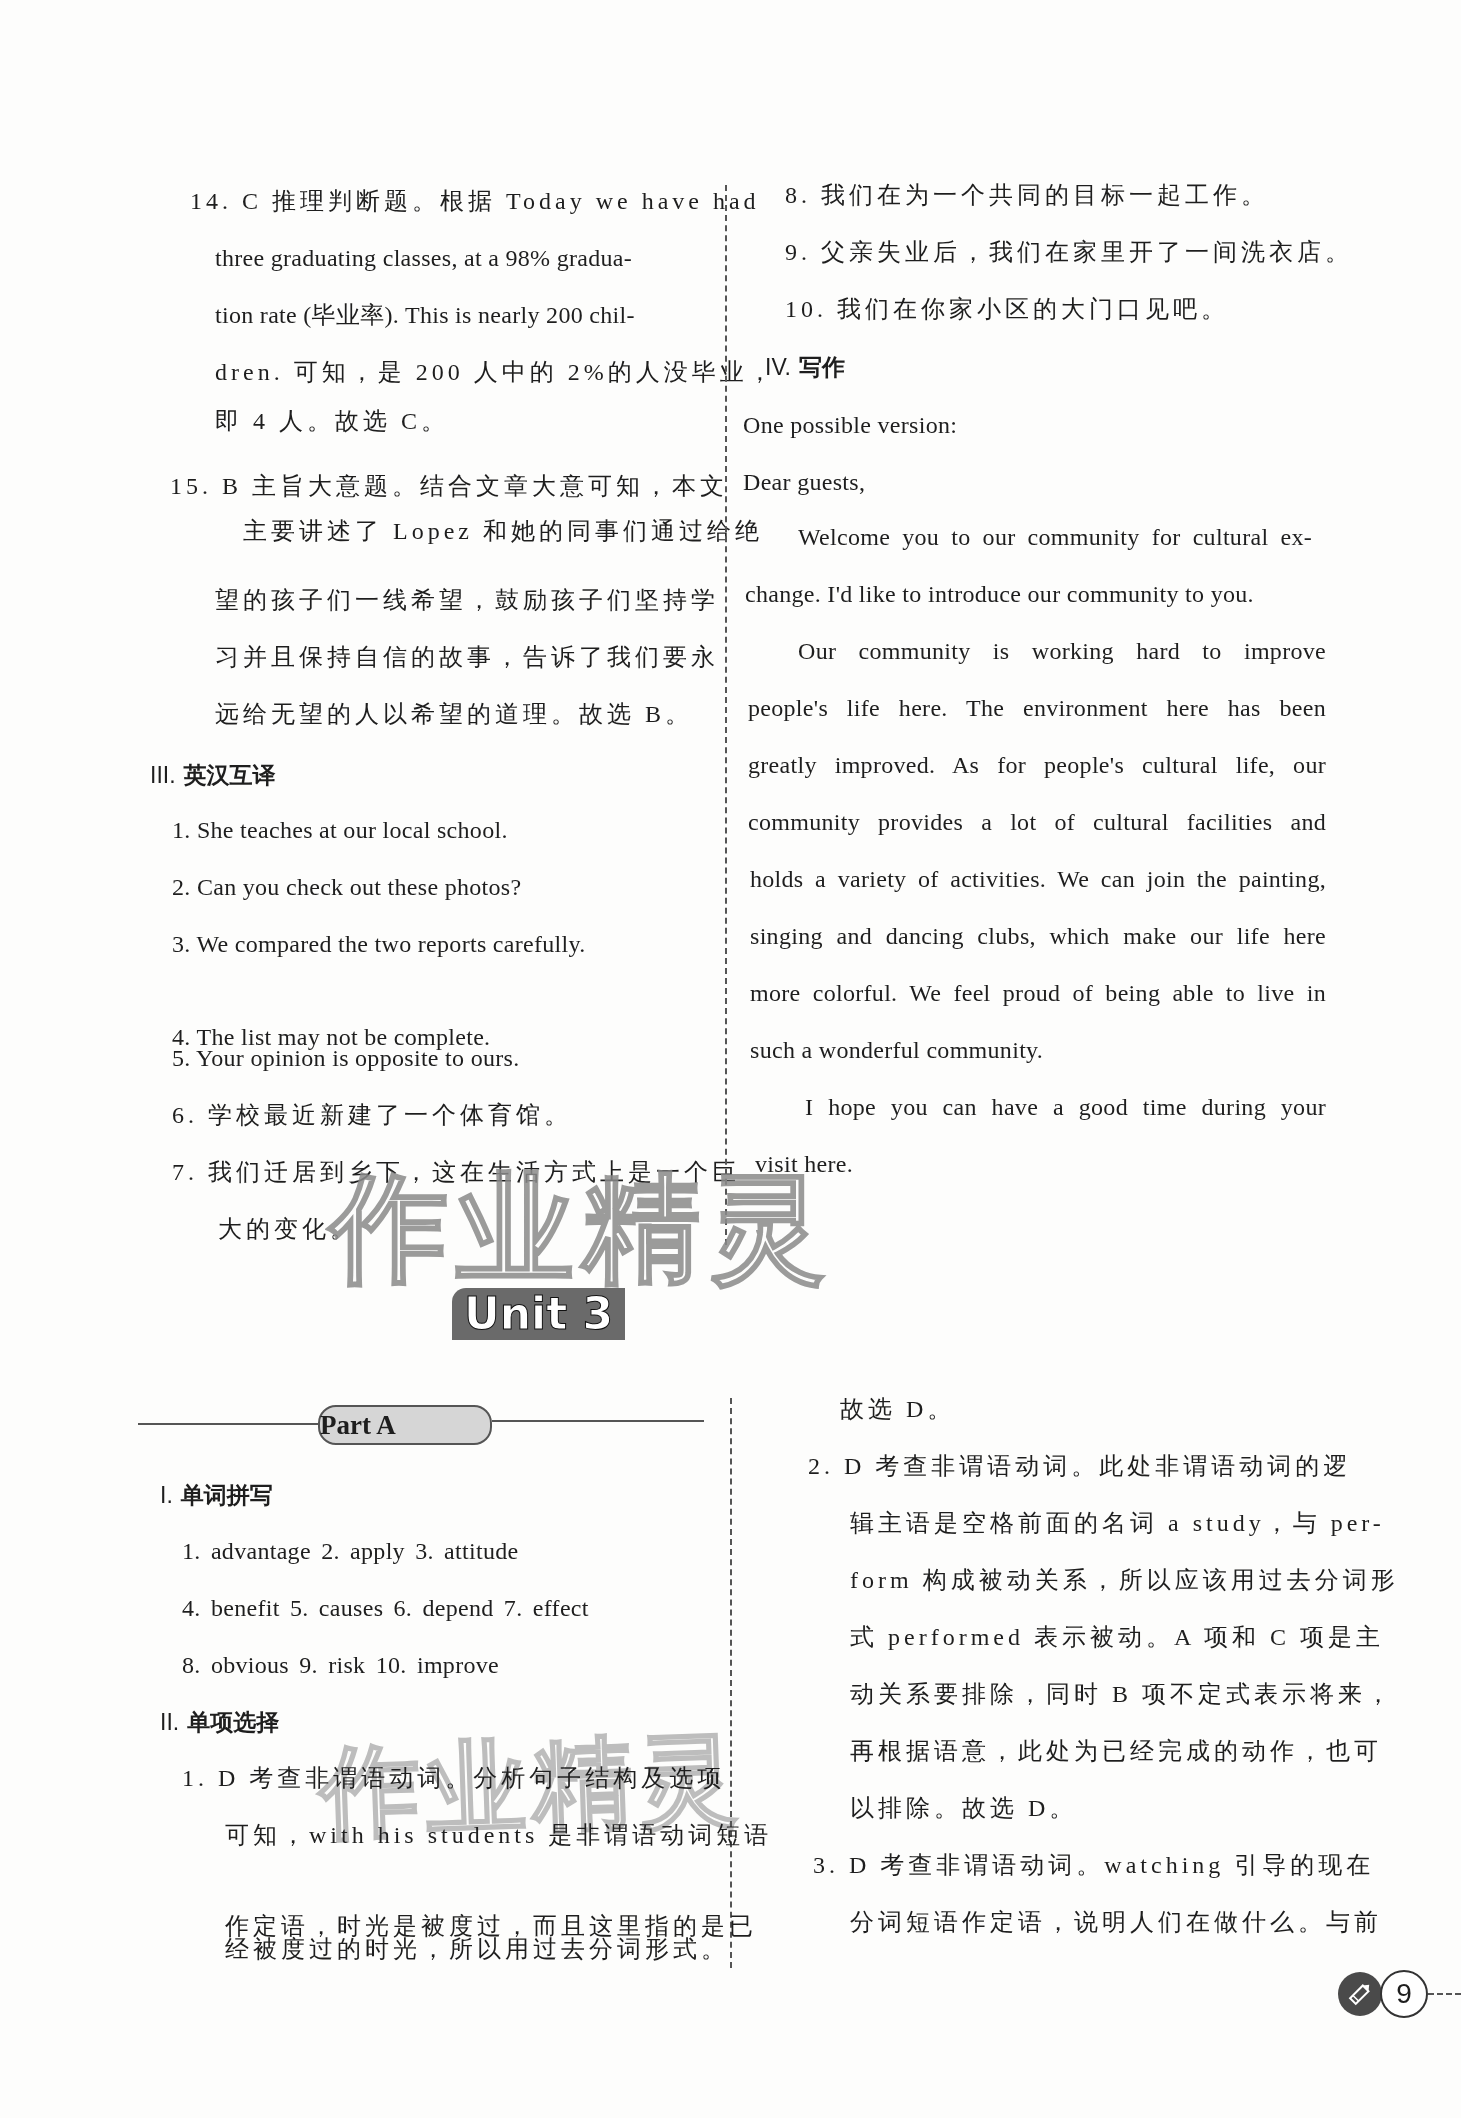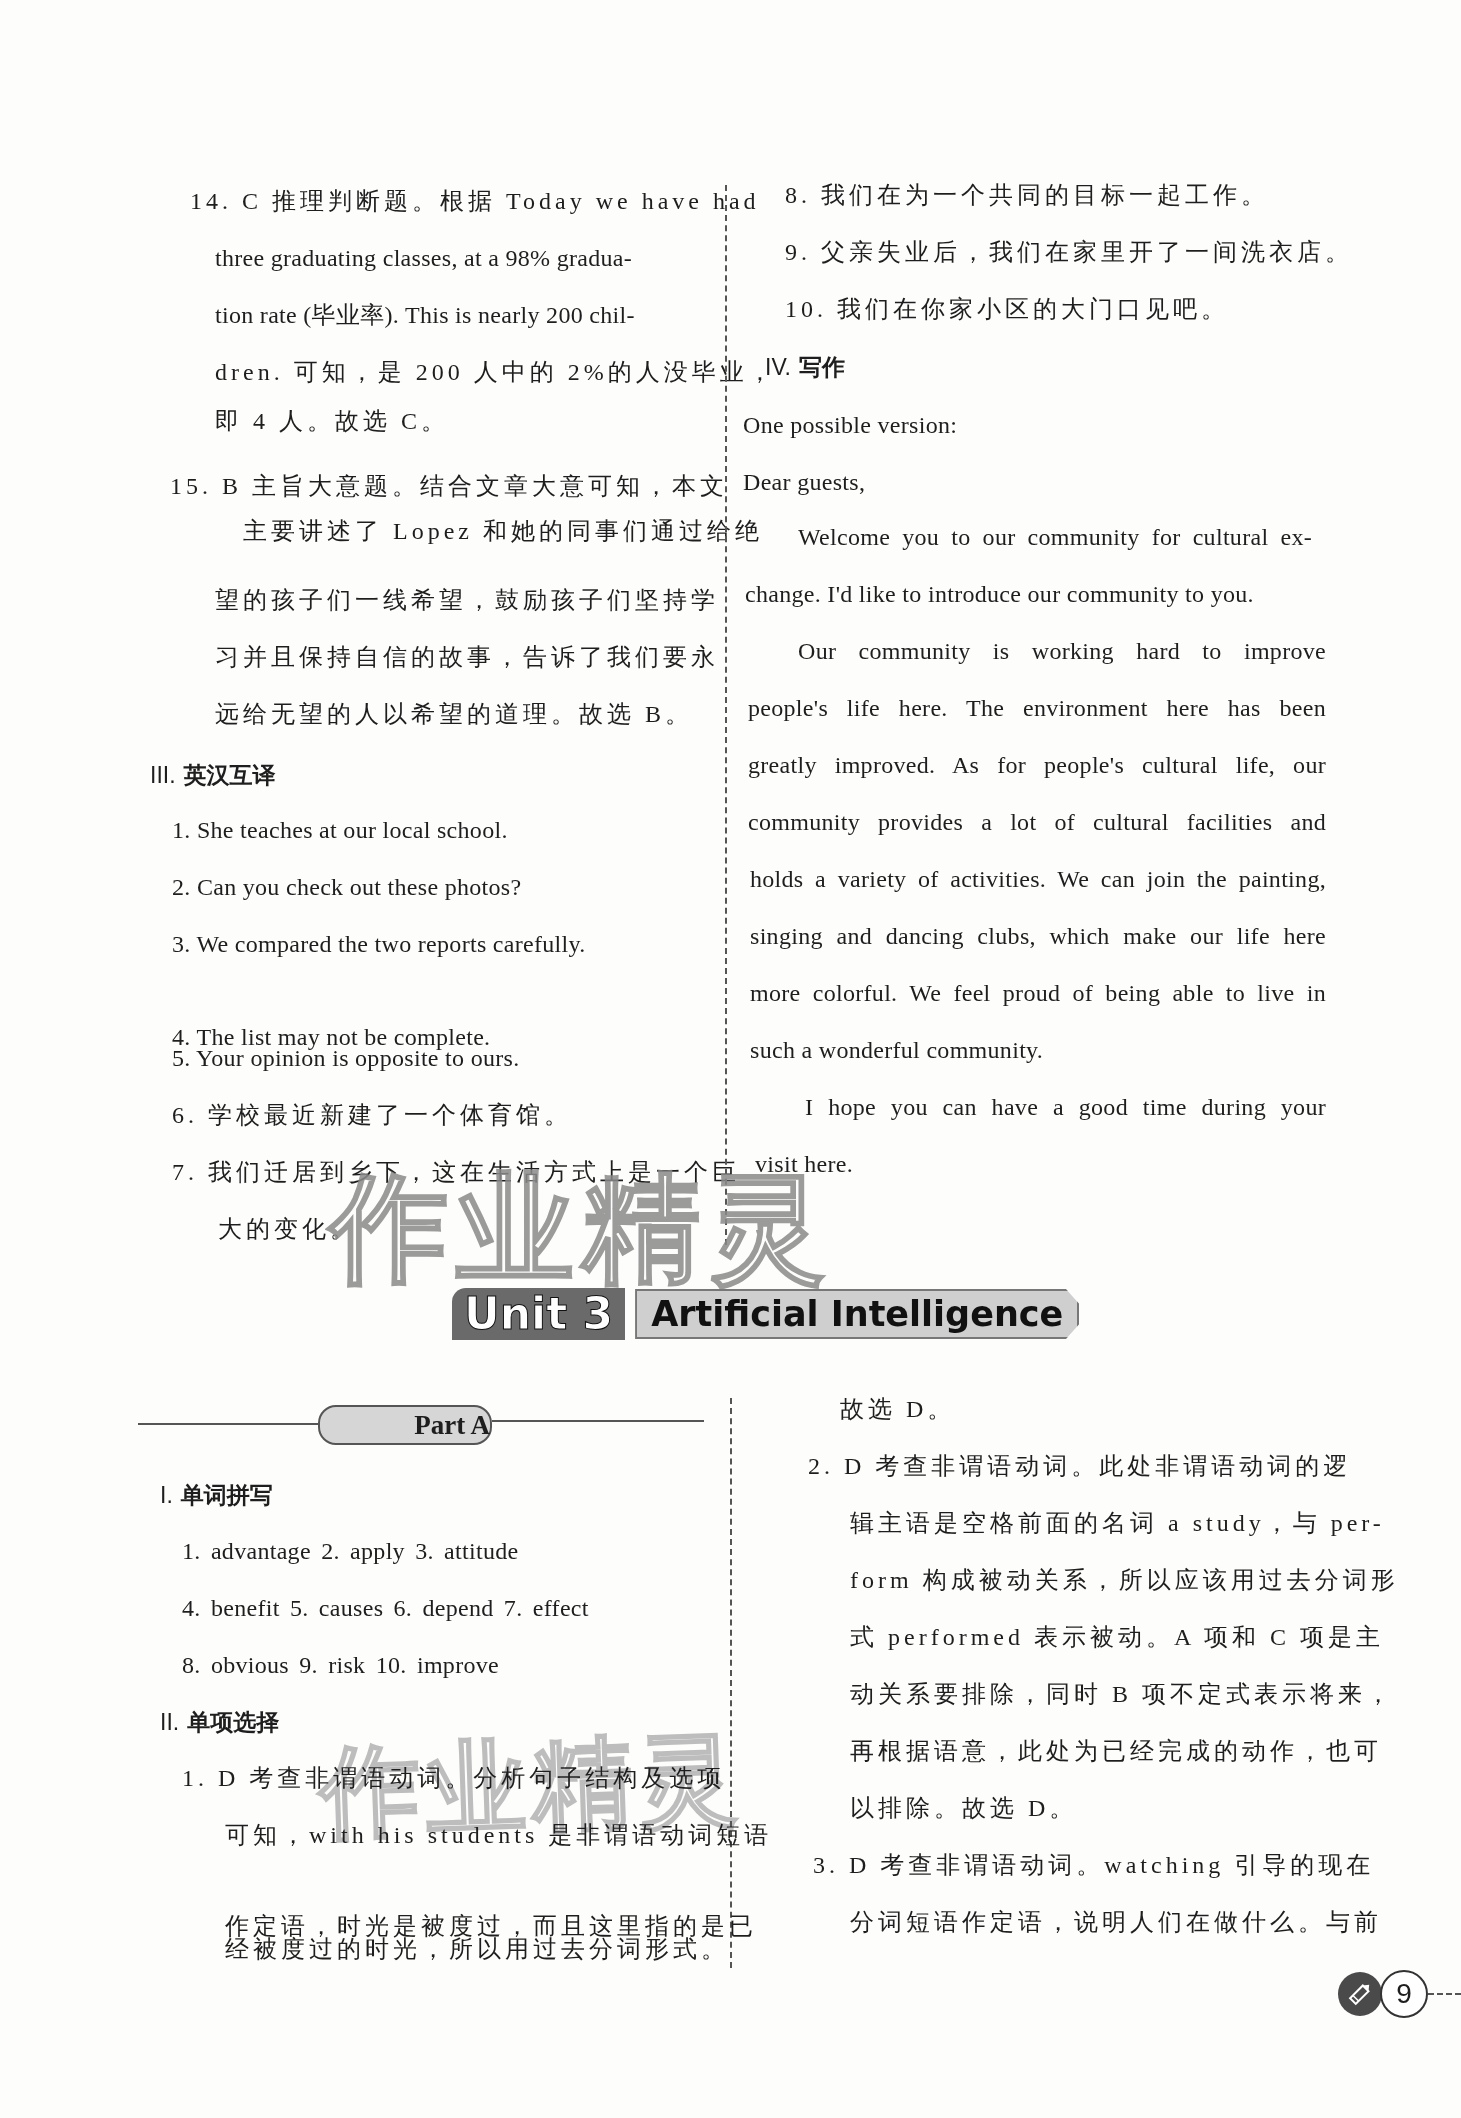--- a/index.html
+++ b/index.html
@@ -16,21 +16,21 @@
   .unit-banner{position:absolute;left:452px;top:1288px;height:52px;display:flex;align-items:center;}
   .unit-tag{background:#555;color:#fff;font-family:"DejaVu Sans",sans-serif;font-weight:bold;font-size:44px;
        padding:2px 12px;height:48px;line-height:48px;border-radius:14px 0 0 0;-webkit-text-stroke:1px #111;
        text-shadow:0 0 0 #000;color:#222;background:#6a6a6a;}
   .unit-tag span{color:#fff;}
   .unit-title{margin-left:10px;background:#cfcfcf;border:2px solid #777;height:46px;line-height:46px;
        font-family:"DejaVu Sans",sans-serif;font-weight:bold;font-size:35px;padding:0 14px;color:#111;
        clip-path:polygon(0 0,97% 0,100% 30%,100% 70%,97% 100%,0 100%);}
   .part-line{position:absolute;height:0;border-top:2px solid #555;}
   .part-pill{position:absolute;left:318px;top:1405px;width:170px;height:36px;border:2px solid #555;border-radius:18px;
-       background:#d6d6d6;text-align:right;line-height:36px;font-size:27px;font-weight:bold;}
+       background:#d6d6d6;text-align:left;line-height:36px;font-size:27px;font-weight:bold;}
   .badge-dark{position:absolute;left:1338px;top:1972px;width:44px;height:44px;border-radius:50%;background:#4a4a4a;
        display:flex;align-items:center;justify-content:center;}
   .badge-num{position:absolute;left:1380px;top:1970px;width:44px;height:44px;border-radius:50%;border:2px solid #333;
        background:#fff;text-align:center;line-height:44px;font-family:"Liberation Sans",sans-serif;font-size:28px;}
   .badge-dash{position:absolute;left:1428px;top:1993px;width:33px;border-top:2px dashed #555;}
 </style>
 </head>
 <body>
 
 <div>
@@ -88,21 +88,20 @@
 </div>
 
 <div class="watermark" style="left:330px;top:1150px;font-size:118px;letter-spacing:8px;">作业精灵</div>
 <div class="watermark" style="left:320px;top:1720px;font-size:100px;letter-spacing:6px;opacity:0.55;transform:rotate(-2deg);">作业精灵</div>
 
 <div class="unit-banner">
   <div class="unit-tag">
     <span>Unit</span>
     <span>3</span>
   </div>
-  <div class="unit-title">Artificial Intelligence</div>
 </div>
 
 <div class="part-line" style="left:138px;top:1423px;width:180px;"></div>
 <div class="part-pill">Part A</div>
 <div class="part-line" style="left:492px;top:1420px;width:212px;"></div>
 
 <div class="divider" style="left:730px;top:1398px;height:570px;"></div>
 
 <div>
   <div class="hd" style="left:160px;top:1480px;">

